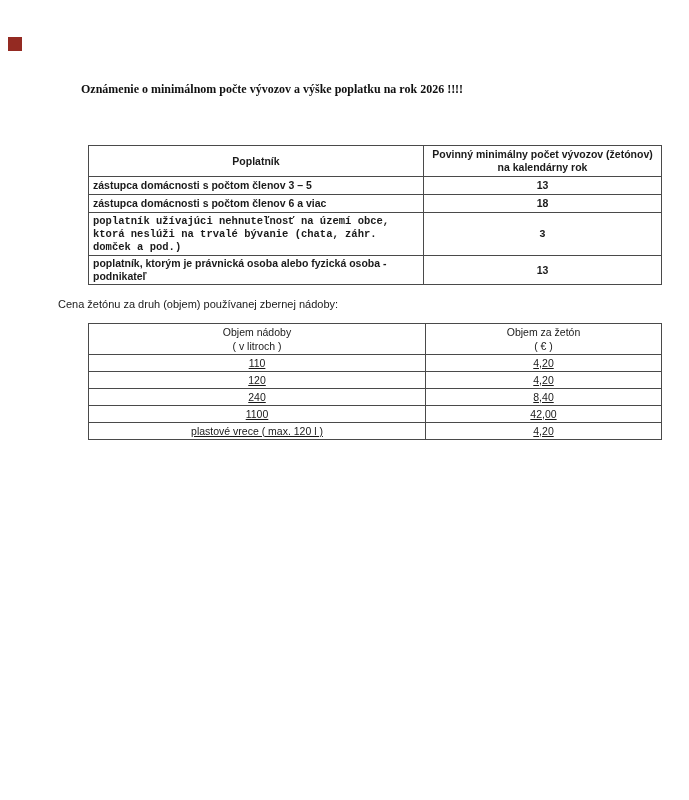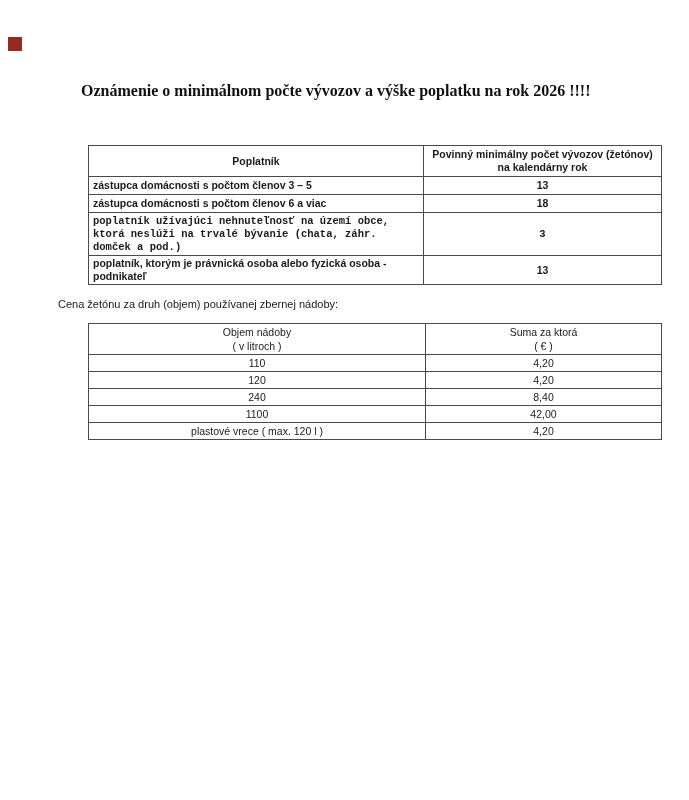--- a/index.html
+++ b/index.html
@@ -13,21 +13,21 @@
   }
   .red-marker{
     position:absolute;left:8px;top:37px;
     width:14px;height:14px;
   }
   .title{
     position:absolute;left:81px;top:82px;
     margin:0;
     font-family:"Liberation Serif","DejaVu Serif",serif;
     font-weight:bold;
-    font-size:16px;
+    font-size:12px;
     color:#111111;
     white-space:nowrap;
   }
   table{
     border-collapse:collapse;
     table-layout:fixed;
     position:absolute;
     left:88px;
     width:573px;
     font-size:10.5px;
@@ -58,21 +58,21 @@
     font-size:11px;
     color:#1a1a1a;
   }
   
   .t2{top:323px;font-weight:normal;}
   .t2 col.c1{width:337px;}
   .t2 col.c2{width:236px;}
   .t2 th{text-align:center;font-weight:normal;line-height:14px;}
   .t2 tr.hrow{height:31px;padding-left:48px;}
   .t2 tbody tr{height:17px;}
-  .t2 td{text-align:center;}
+  .t2 td{text-align:center;text-decoration:underline;}
 </style>
 </head>
 <body>
 
 <div class="page">
 
   <div class="red-marker" style="background: rgb(148, 42, 34);"></div>
 
   <h1 class="title">Oznámenie o minimálnom počte vývozov a výške poplatku na rok 2026 !!!!</h1>
 
@@ -114,21 +114,21 @@
         <col class="c1">
         <col class="c2">
       </colgroup>
     <thead>
       <tr class="hrow">
         <th>
           <div>Objem nádoby</div>
           <div>( v litroch )</div>
         </th>
         <th>
-          <div>Suma za ktorá</div>
+          <div>Objem za žetón</div>
           <div>( € )</div>
         </th>
       </tr>
     </thead>
     <tbody>
       <tr>
         <td>110</td>
         <td>4,20</td>
       </tr>
       <tr>

